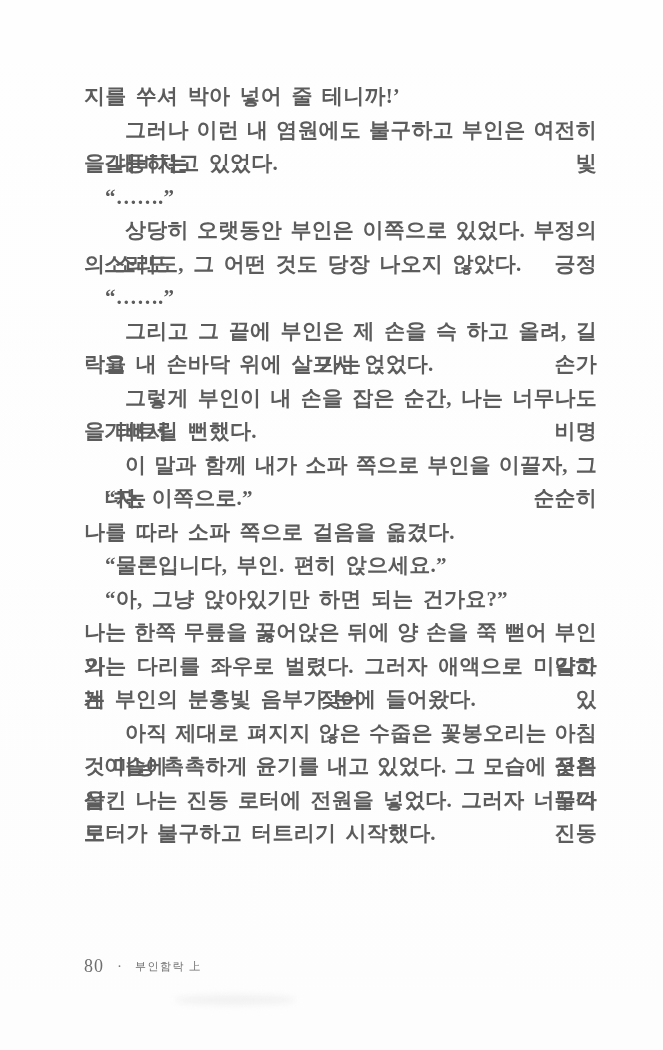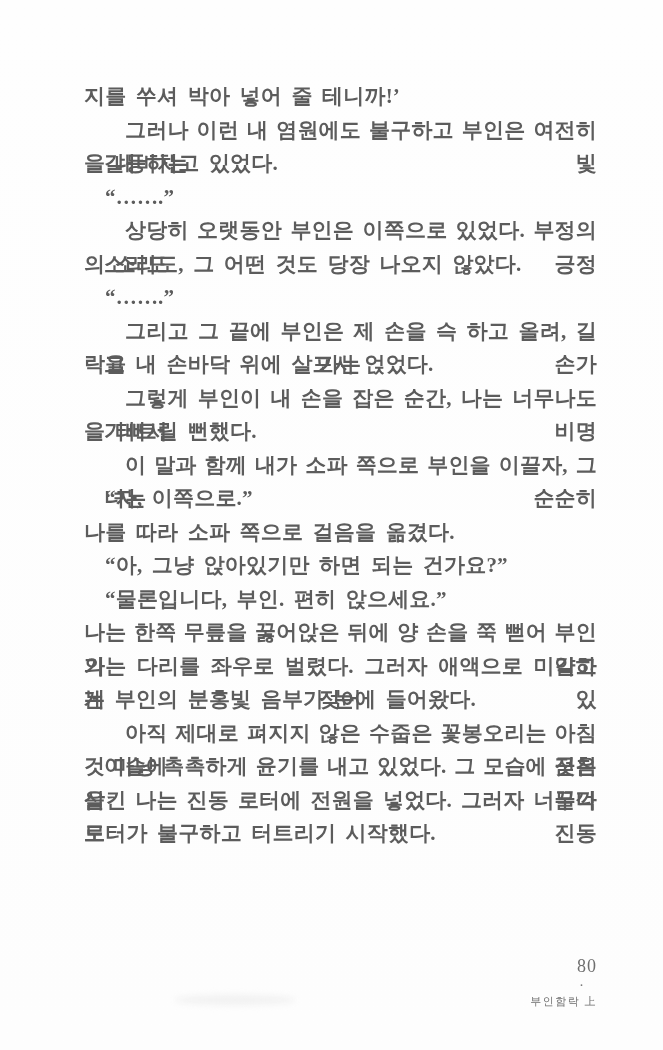--- a/index.html
+++ b/index.html
@@ -52,22 +52,21 @@
     text-indent: 21px;
     margin-left: 20px;
   }
   .footer {
     position: absolute;
     top: 956px;
     left: 84px;
     width: 513px;
     color: #6e6e6e;
     display: flex;
-    align-items: flex-end;
-    flex-direction: column;
+    align-items: center;
   }
   .footer .page-number {
     font-size: 18px;
     letter-spacing: 1px;
   }
   .footer .dot {
     font-size: 15px;
     margin: 0 13px 0 13px;
     color: #7a7a7a;
   }
@@ -102,22 +101,22 @@
       <div class="line indent justify">상당히 오랫동안 부인은 이쪽으로 있었다. 부정의 소리도 긍정</div>
       <div class="line">의 소리도, 그 어떤 것도 당장 나오지 않았다.</div>
       <div class="line indent">“…….”</div>
       <div class="line indent justify">그리고 그 끝에 부인은 제 손을 슥 하고 올려, 길고 가는 손가</div>
       <div class="line">락을 내 손바닥 위에 살포시 얹었다.</div>
       <div class="line indent justify">그렇게 부인이 내 손을 잡은 순간, 나는 너무나도 기뻐서 비명</div>
       <div class="line">을 터트릴 뻔했다.</div>
       <div class="line indent justify">이 말과 함께 내가 소파 쪽으로 부인을 이끌자, 그녀는 순순히</div>
       <div class="line indent">“자, 이쪽으로.”</div>
       <div class="line">나를 따라 소파 쪽으로 걸음을 옮겼다.</div>
+      <div class="line indent">“물론입니다, 부인. 편히 앉으세요.”</div>
       <div class="line indent">“아, 그냥 앉아있기만 하면 되는 건가요?”</div>
-      <div class="line indent">“물론입니다, 부인. 편히 앉으세요.”</div>
       <div class="line justify">나는 한쪽 무릎을 꿇어앉은 뒤에 양 손을 쭉 뻗어 부인의 길고</div>
       <div class="line justify">가는 다리를 좌우로 벌렸다. 그러자 애액으로 미약하게 젖어 있</div>
       <div class="line">는 부인의 분홍빛 음부가 눈에 들어왔다.</div>
       <div class="line indent justify">아직 제대로 펴지지 않은 수줍은 꽃봉오리는 아침 이슬에 젖은</div>
       <div class="line justify">것 마냥 촉촉하게 윤기를 내고 있었다. 그 모습에 군침을 꿀꺽</div>
       <div class="line justify">삼킨 나는 진동 로터에 전원을 넣었다. 그러자 너무나도 진동</div>
       <div class="line">로터가 불구하고 터트리기 시작했다.</div>
     </div>
 
   <div class="footer">

